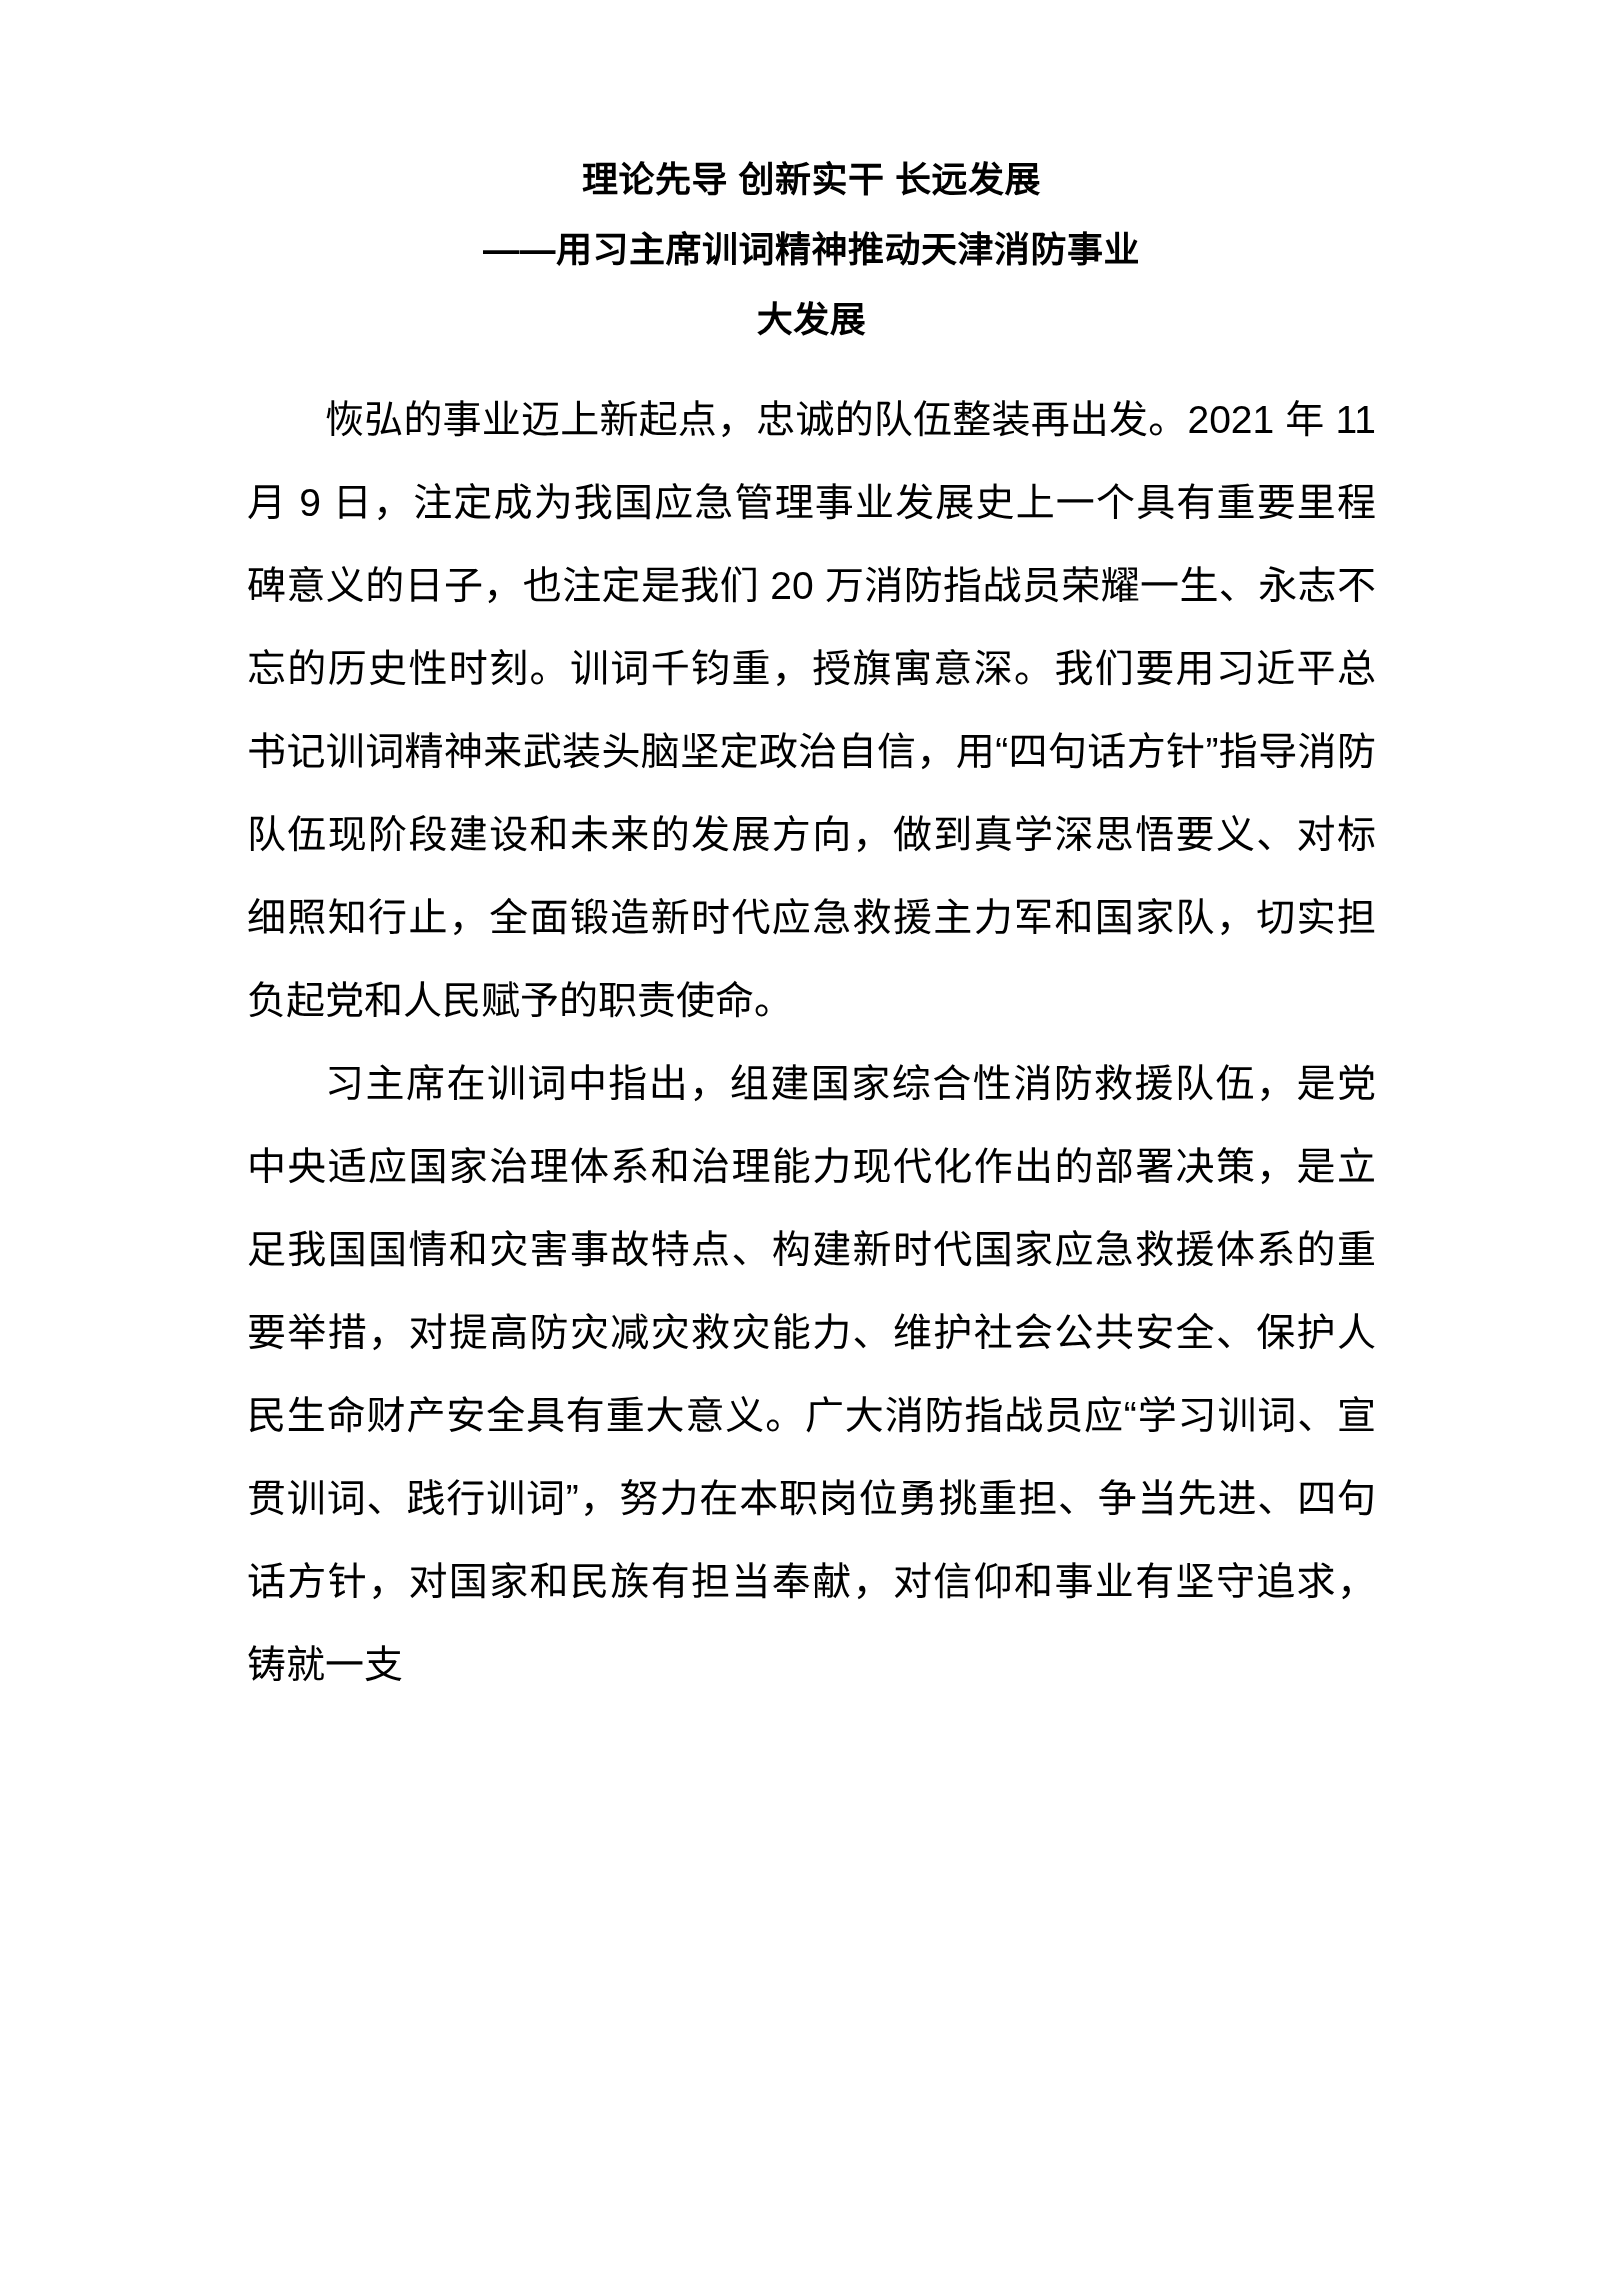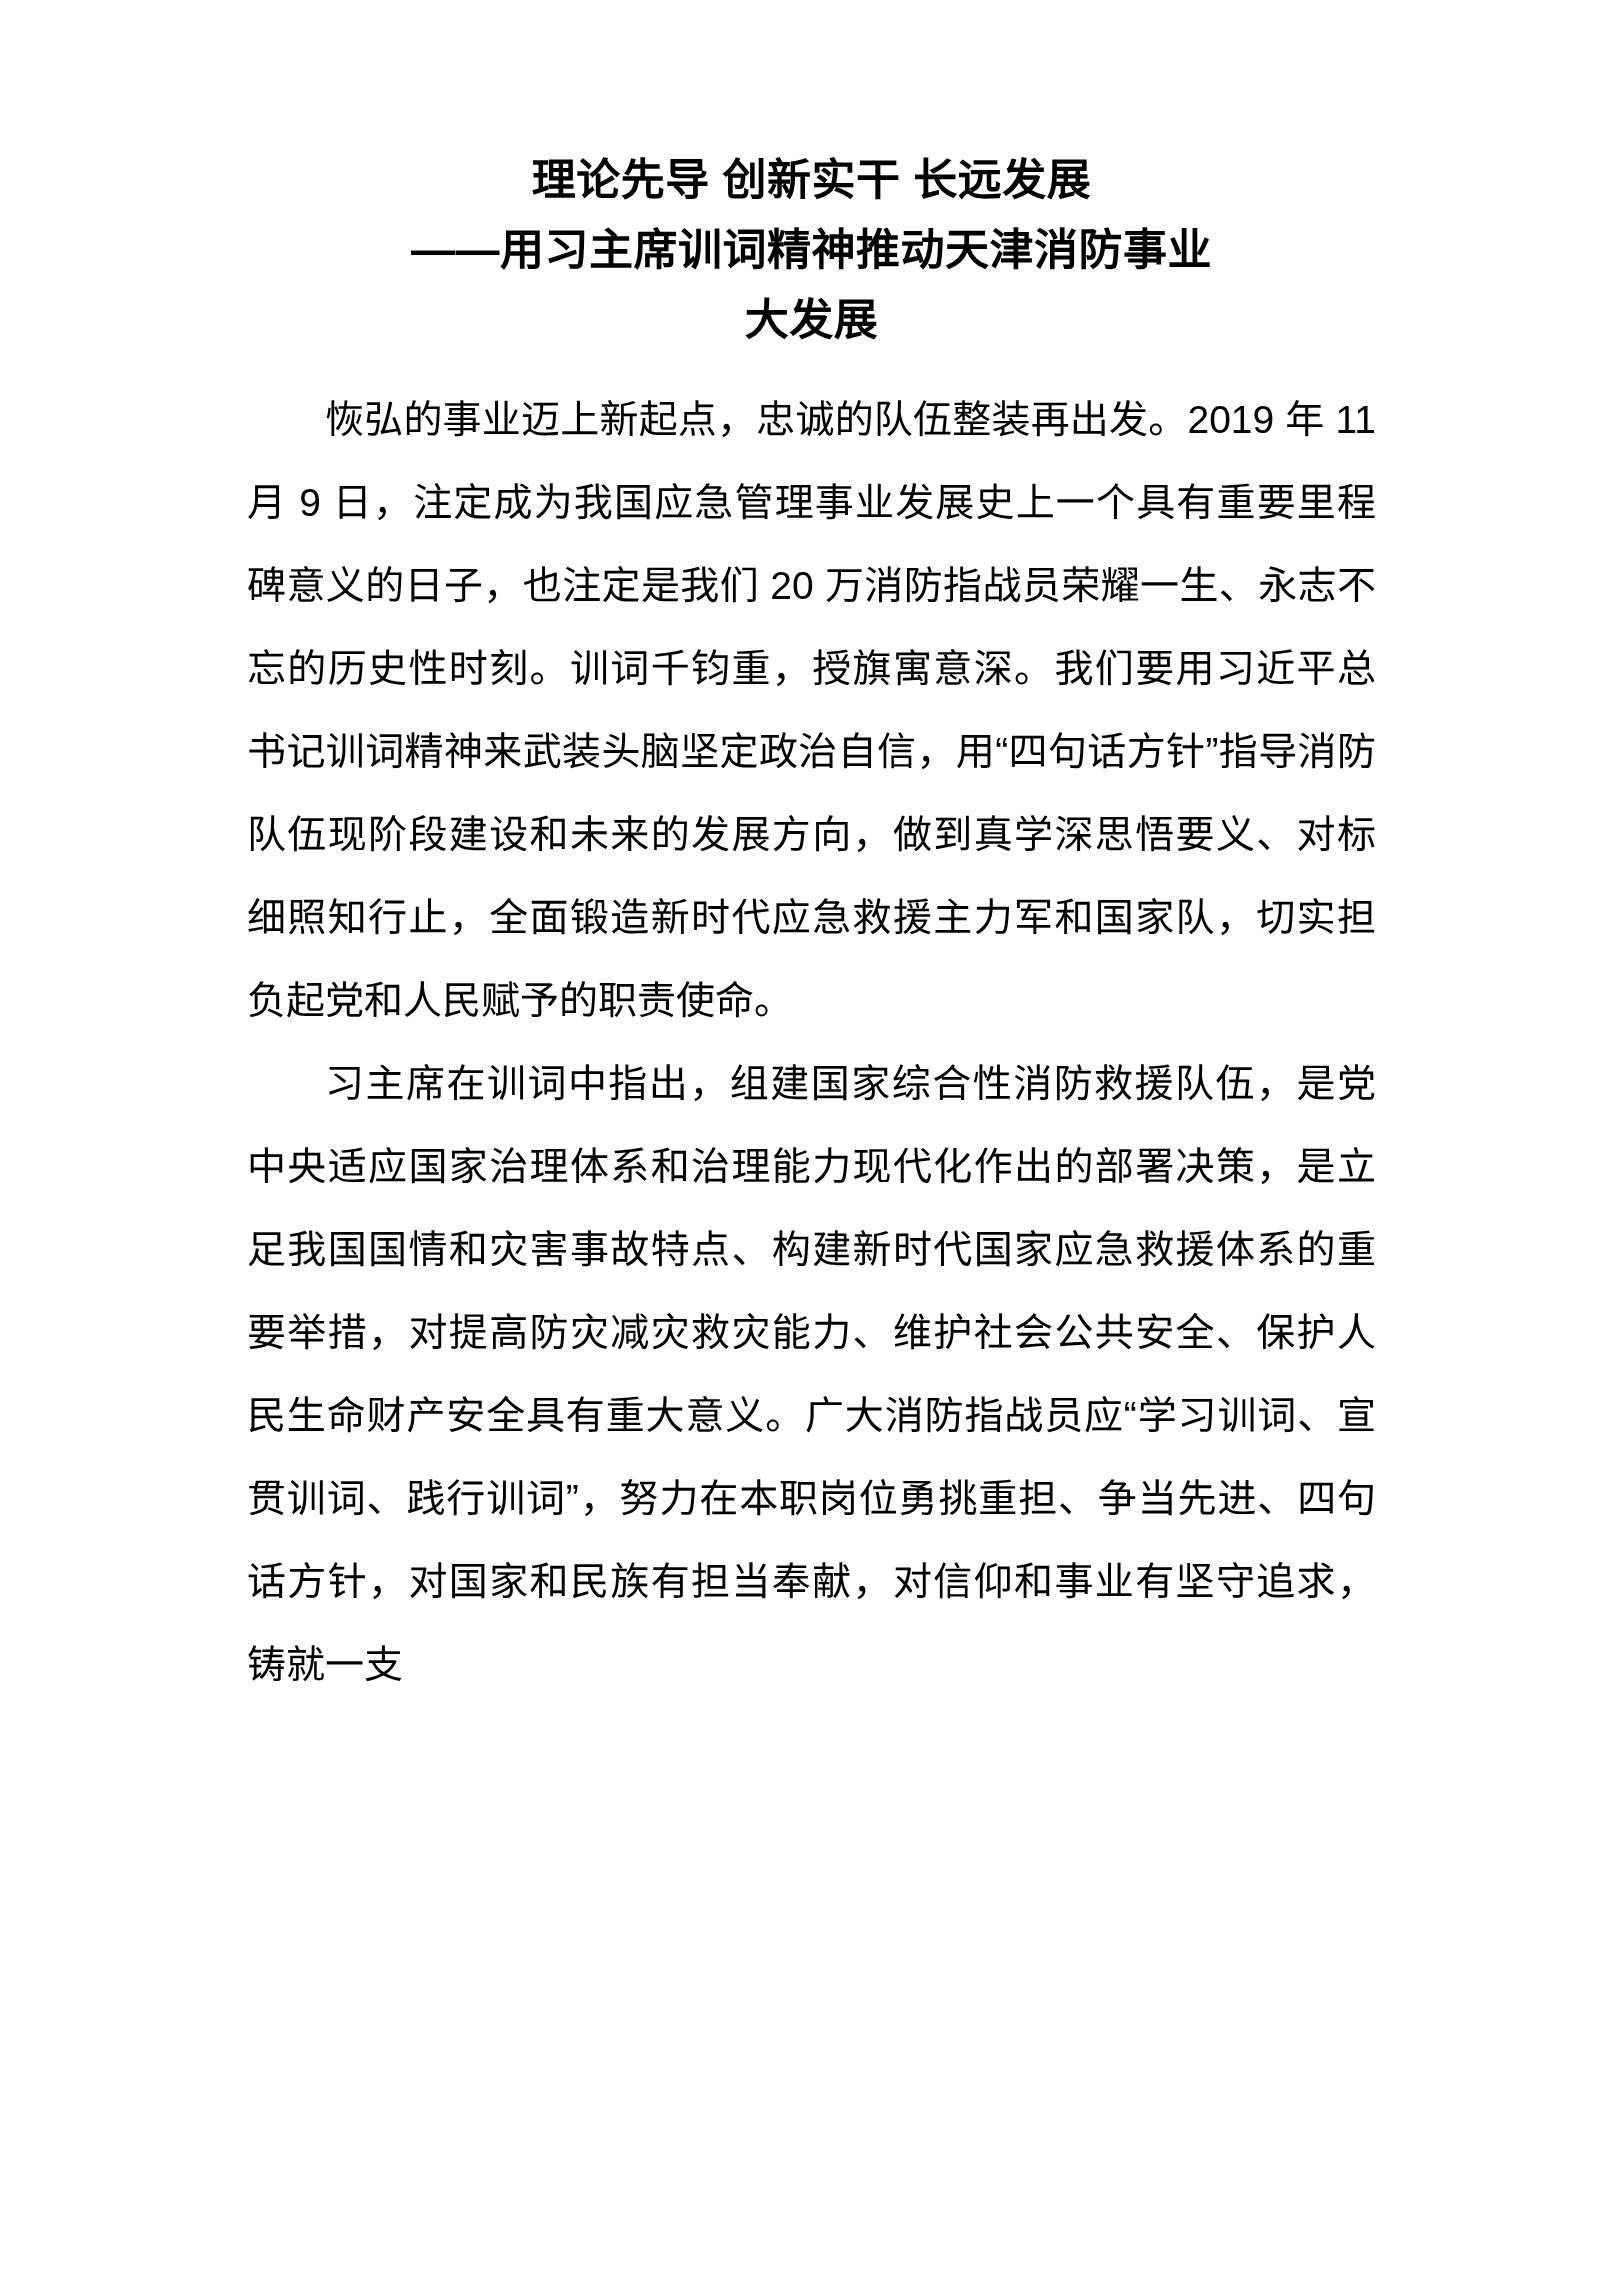--- a/index.html
+++ b/index.html
@@ -27,21 +27,21 @@
     left: 247px;
     top: 0;
     width: 1129px;
   }
 
   
   .doc-title {
     margin: 0;
     padding-top: 145px;
     text-align: center;
-    font-size: 44px;
+    font-size: 36px;
     line-height: 70px;
     font-weight: 700;
     letter-spacing: 0.5px;
   }
   .doc-title .title-line {
     display: block;
     white-space: nowrap;
   }
 
   
@@ -80,20 +80,20 @@
 
 <div class="page">
   <div class="page-body">
 
     <h1 class="doc-title">
       <span class="title-line">理论先导 创新实干 长远发展</span>
       <span class="title-line">——用习主席训词精神推动天津消防事业</span>
       <span class="title-line">大发展</span>
     </h1>
 
-    <p class="para para-first">恢弘的事业迈上新起点，忠诚的队伍整装再出发。2019 年 11 月 9 日，注定成为我国应急管理事业发展史上一个具有重要里程碑意义的日子，也注定是我们 20 万消防指战员荣耀一生、永志不忘的历史性时刻。训词千钧重，授旗寓意深。我们要用习近平总书记训词精神来武装头脑坚定政治自信，用“四句话方针”指导消防队伍现阶段建设和未来的发展方向，做到真学深思悟要义、对标细照知行止，全面锻造新时代应急救援主力军和国家队，切实担负起党和人民赋予的职责使命。</p>
+    <p class="para para-first">恢弘的事业迈上新起点，忠诚的队伍整装再出发。2021 年 11 月 9 日，注定成为我国应急管理事业发展史上一个具有重要里程碑意义的日子，也注定是我们 20 万消防指战员荣耀一生、永志不忘的历史性时刻。训词千钧重，授旗寓意深。我们要用习近平总书记训词精神来武装头脑坚定政治自信，用“四句话方针”指导消防队伍现阶段建设和未来的发展方向，做到真学深思悟要义、对标细照知行止，全面锻造新时代应急救援主力军和国家队，切实担负起党和人民赋予的职责使命。</p>
 
 
     <p class="para">习主席在训词中指出，组建国家综合性消防救援队伍，是党中央适应国家治理体系和治理能力现代化作出的部署决策，是立足我国国情和灾害事故特点、构建新时代国家应急救援体系的重要举措，对提高防灾减灾救灾能力、维护社会公共安全、保护人民生命财产安全具有重大意义。广大消防指战员应“学习训词、宣贯训词、践行训词”，努力在本职岗位勇挑重担、争当先进、四句话方针，对国家和民族有担当奉献，对信仰和事业有坚守追求，铸就一支</p>
 
   </div>
 </div>
 
 
 </body></html>

